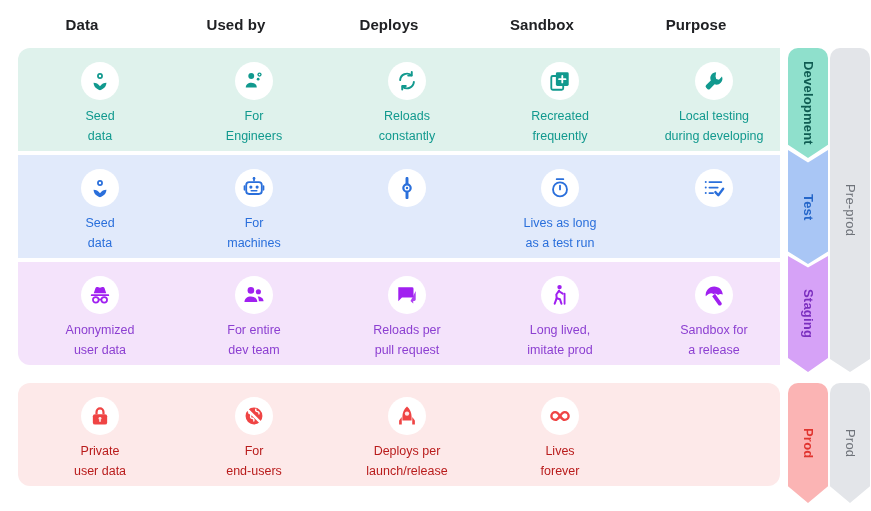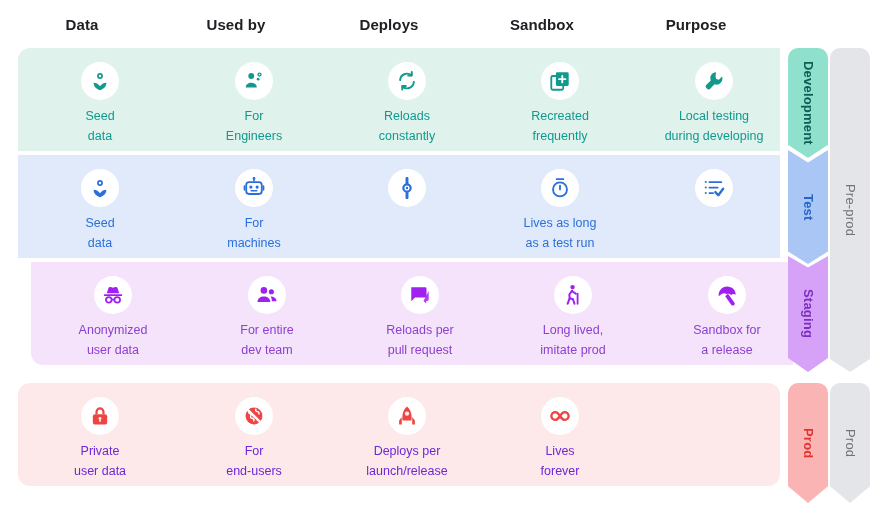--- a/index.html
+++ b/index.html
@@ -25,21 +25,21 @@
   .row {
     position: absolute; left: 18px; width: 762px;
     border-radius: 12px;
     overflow: visible;
   }
   .row.r-dev  { top: 48px;  height: 103px; background: #dff2ec;
                 border-radius: 12px 0 0 0; }
   .row.r-test { top: 155px; height: 103px; background: #e1eafb;
                 border-radius: 0; }
   .row.r-stg  { top: 262px; height: 103px; background: #f4e3fb;
-                border-radius: 0 0 0 12px; margin-left: 13px; }
+                border-radius: 0 0 0 12px; }
   .row.r-prod { top: 383px; height: 103px; background: #fde9e9;
                 border-radius: 12px; }
 
   .cell {
     position: absolute; top: 0; width: 150px; height: 103px;
     display: flex; flex-direction: column;
     align-items: center; justify-content: flex-start;
     padding-top: 14px;
   }
   .bubble {
@@ -51,21 +51,21 @@
   .bubble svg { display: block; }
   .cell-label {
     font-size: 12.5px; line-height: 20px; text-align: center;
     white-space: pre-line;
   }
 
   
   .r-dev  .cell-label { color: #11998e; }
   .r-test .cell-label { color: #2a6fdb; }
   .r-stg  .cell-label { color: #8c3fd1; }
-  .r-prod .cell-label { color: #6d28d9; }
+  .r-prod .cell-label { color: #b91c1c; }
 
   
   .chev {
     position: absolute;
     display: flex; align-items: center; justify-content: center;
   }
   .chev-text {
     writing-mode: vertical-rl;
     font-size: 13px; font-weight: 700;
     letter-spacing: .2px;

